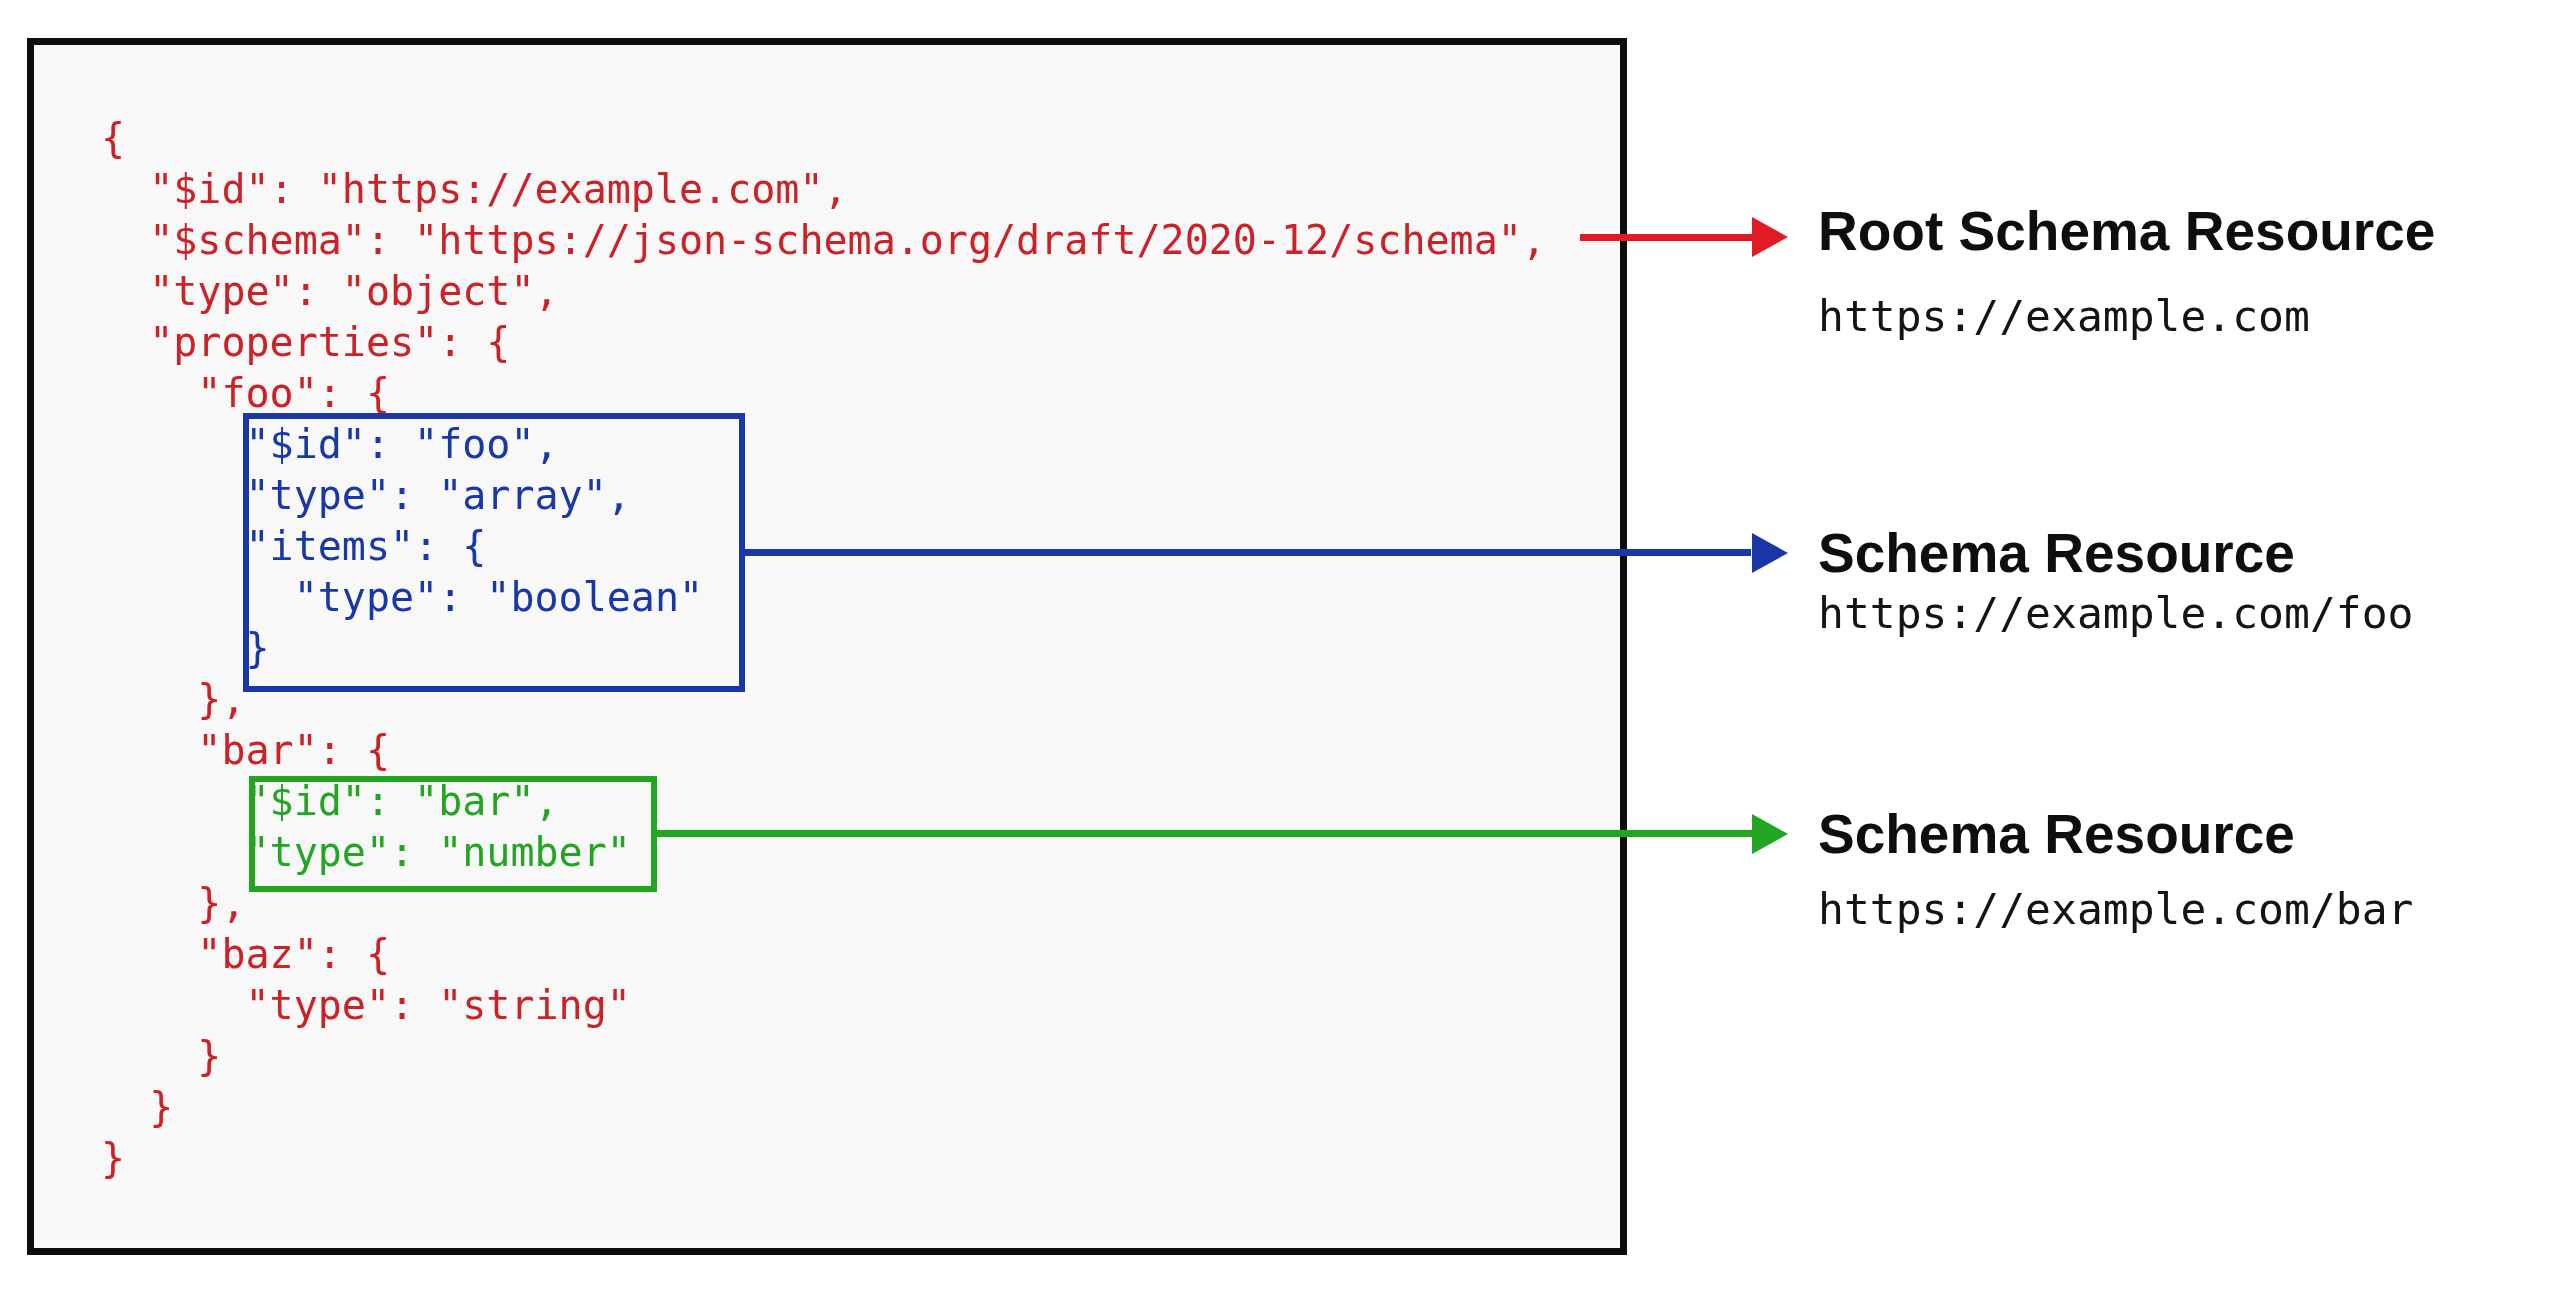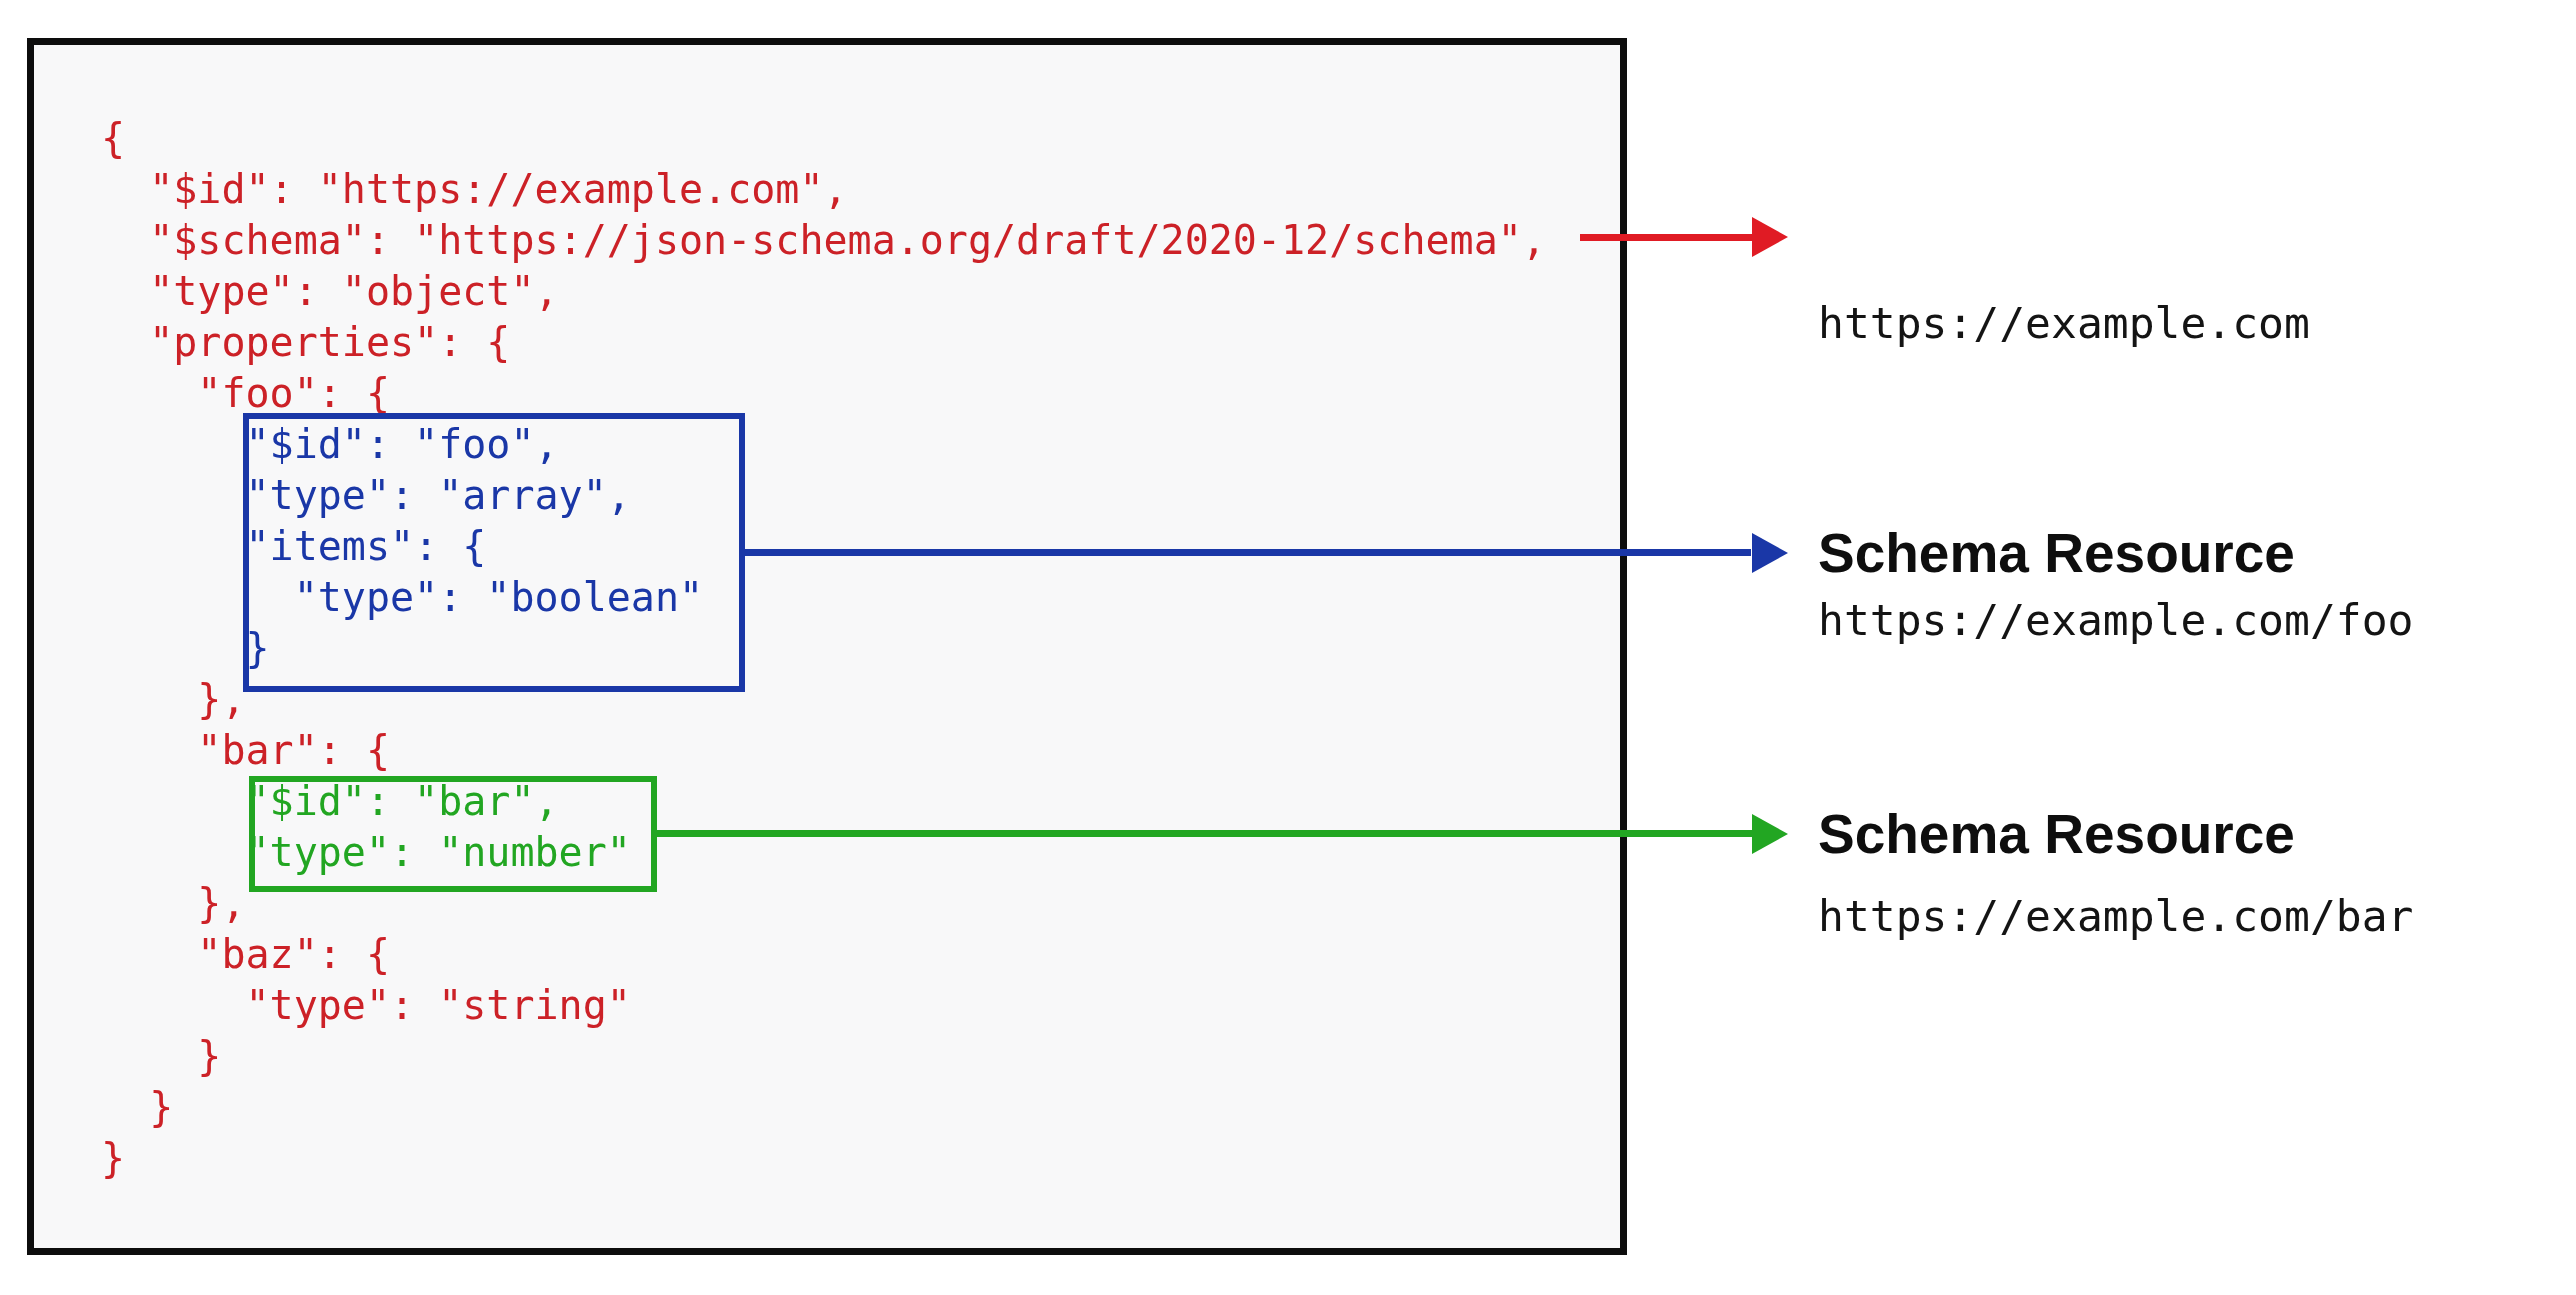--- a/index.html
+++ b/index.html
@@ -52,21 +52,21 @@
 
   
   .ann-title {
     position: absolute; left: 1818px;
     font-family: "Liberation Sans", sans-serif; font-weight: bold;
     font-size: 55px; line-height: 62px; color: #0e0e0e; white-space: nowrap;
   }
   .ann-url {
     position: absolute; left: 1818px;
     font-family: "DejaVu Sans Mono", monospace;
-    font-size: 43px; line-height: 50px; color: #141414; white-space: nowrap; margin-top: 7px;
+    font-size: 43px; line-height: 50px; color: #141414; white-space: nowrap;
   }
   #ann-title-0 { top: 200px; }  #ann-url-0 { top: 291px; }
   #ann-title-1 { top: 522px; }  #ann-url-1 { top: 588px; }
   #ann-title-2 { top: 803px; } #ann-url-2 { top: 884px; }
 </style>
 </head>
 <body>
 
 <div id="canvas">
 
@@ -99,20 +99,21 @@
   <div id="foo-box"></div>
   <div id="bar-box"></div>
 
   <div class="arrow-line" id="arrow-line-root"></div>
   <div class="arrow-head" id="arrow-head-root"></div>
   <div class="arrow-line" id="arrow-line-foo"></div>
   <div class="arrow-head" id="arrow-head-foo"></div>
   <div class="arrow-line" id="arrow-line-bar"></div>
   <div class="arrow-head" id="arrow-head-bar"></div>
 
+  <div class="ann-title" id="ann-title-0">Root Schema Resource</div>
   <div class="ann-url" id="ann-url-0">https://example.com</div>
 
   <div class="ann-title" id="ann-title-1">Schema Resource</div>
   <div class="ann-url" id="ann-url-1">https://example.com/foo</div>
 
   <div class="ann-title" id="ann-title-2">Schema Resource</div>
   <div class="ann-url" id="ann-url-2">https://example.com/bar</div>
 
 </div>
 

